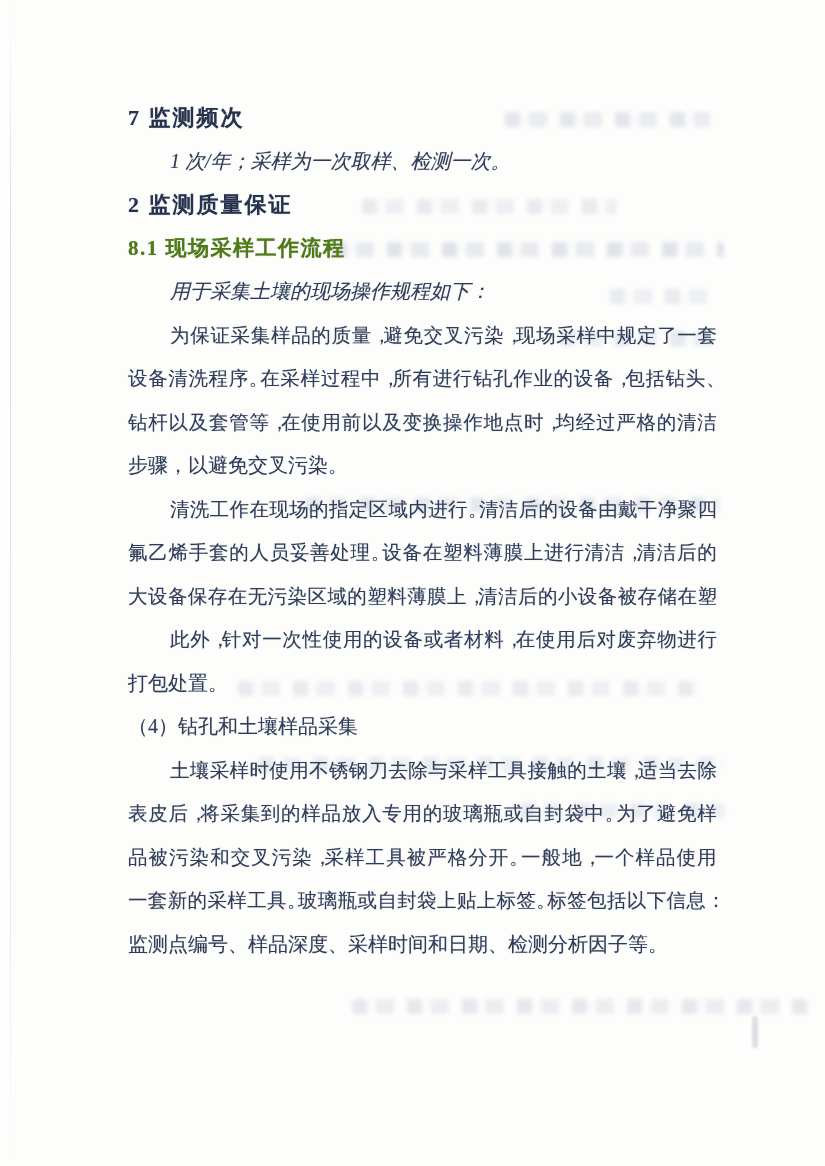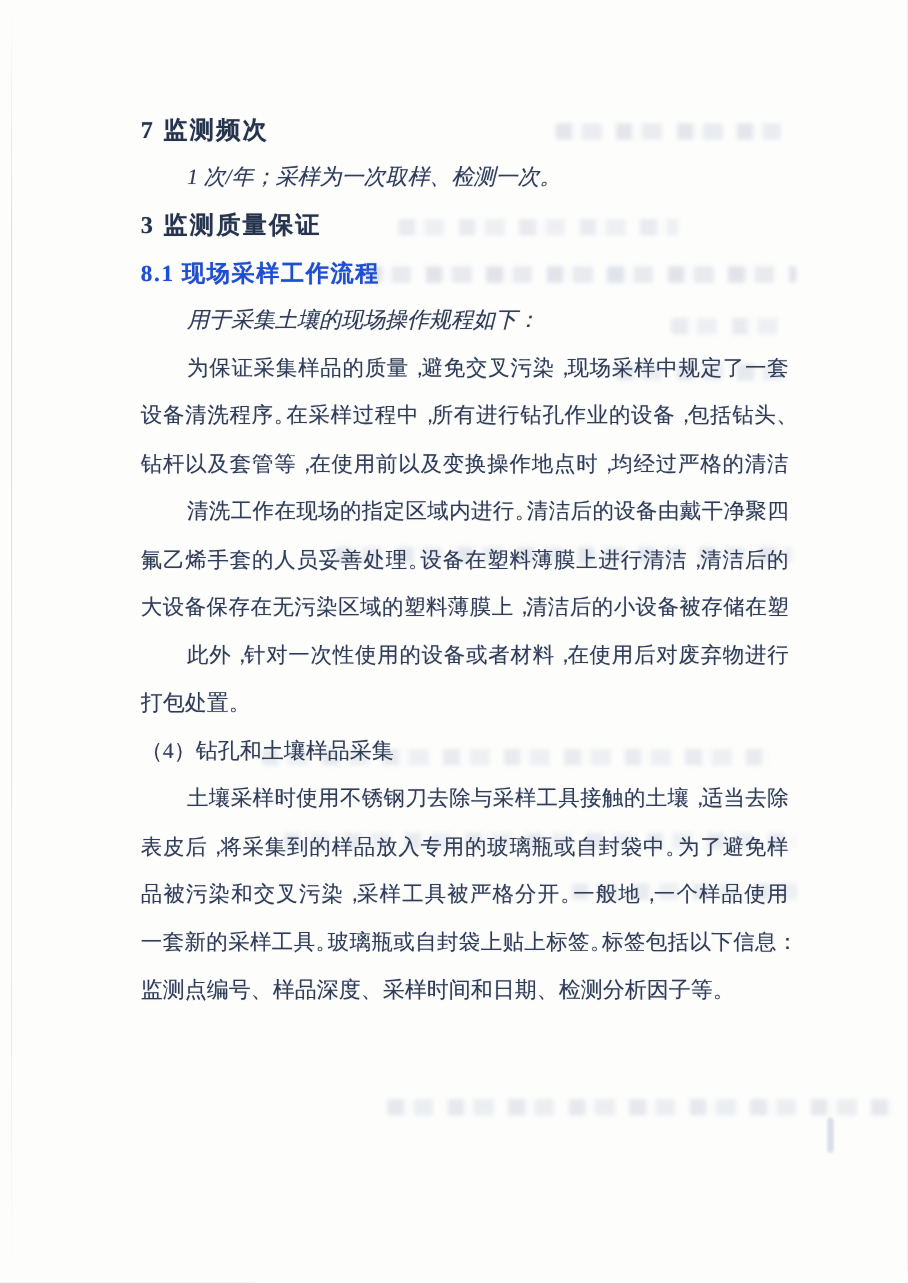--- a/index.html
+++ b/index.html
@@ -24,21 +24,21 @@
     height:43.5px;line-height:43.5px;
     font-size:20px;
     white-space:nowrap;
     text-shadow:0 0 1px rgba(47,61,89,.35);
   }
   .h1{
     font-weight:700;font-size:22px;letter-spacing:2px;color:#26334d;
     text-shadow:0 0 1px rgba(38,51,77,.45);
   }
   .h2{
-    font-weight:700;font-size:21px;letter-spacing:1.5px;color:#1d4ed8;
+    font-weight:700;font-size:21px;letter-spacing:1.5px;color:#4d7c0f;
     text-shadow:0 0 1px rgba(38,51,77,.45);
   }
   .ind-first{text-indent:42px;font-style:italic;}
   
   .jl{
     display:flex;justify-content:space-between;align-items:center;
     font-size:19.5px;
   }
   .jl.ind{padding-left:42px;}
   .jl span{display:inline-block;}
@@ -79,21 +79,21 @@
   <div class="bleed b6"></div>
   <div class="bleed b7"></div>
   <div class="bleed b8"></div>
   <div class="bleed b9"></div>
   <div class="bleed b10"></div>
   <div class="bleed b11"></div>
 
   <div class="textblock">
     <div class="line h1">7 监测频次</div>
     <div class="line ind-first">1 次/年；采样为一次取样、检测一次。</div>
-    <div class="line h1">3 监测质量保证</div>
+    <div class="line h1">2 监测质量保证</div>
     <div class="line h2">8.1 现场采样工作流程</div>
     <div class="line ind-first">用于采集土壤的现场操作规程如下：</div>
     <div class="line jl ind">
         <span>为</span>
         <span>保</span>
         <span>证</span>
         <span>采</span>
         <span>集</span>
         <span>样</span>
         <span>品</span>
@@ -177,20 +177,21 @@
         <span class="pu">，</span>
         <span>均</span>
         <span>经</span>
         <span>过</span>
         <span>严</span>
         <span>格</span>
         <span>的</span>
         <span>清</span>
         <span>洁</span>
       </div>
+    <div class="line">步骤，以避免交叉污染。</div>
     <div class="line jl ind">
         <span>清</span>
         <span>洗</span>
         <span>工</span>
         <span>作</span>
         <span>在</span>
         <span>现</span>
         <span>场</span>
         <span>的</span>
         <span>指</span>

